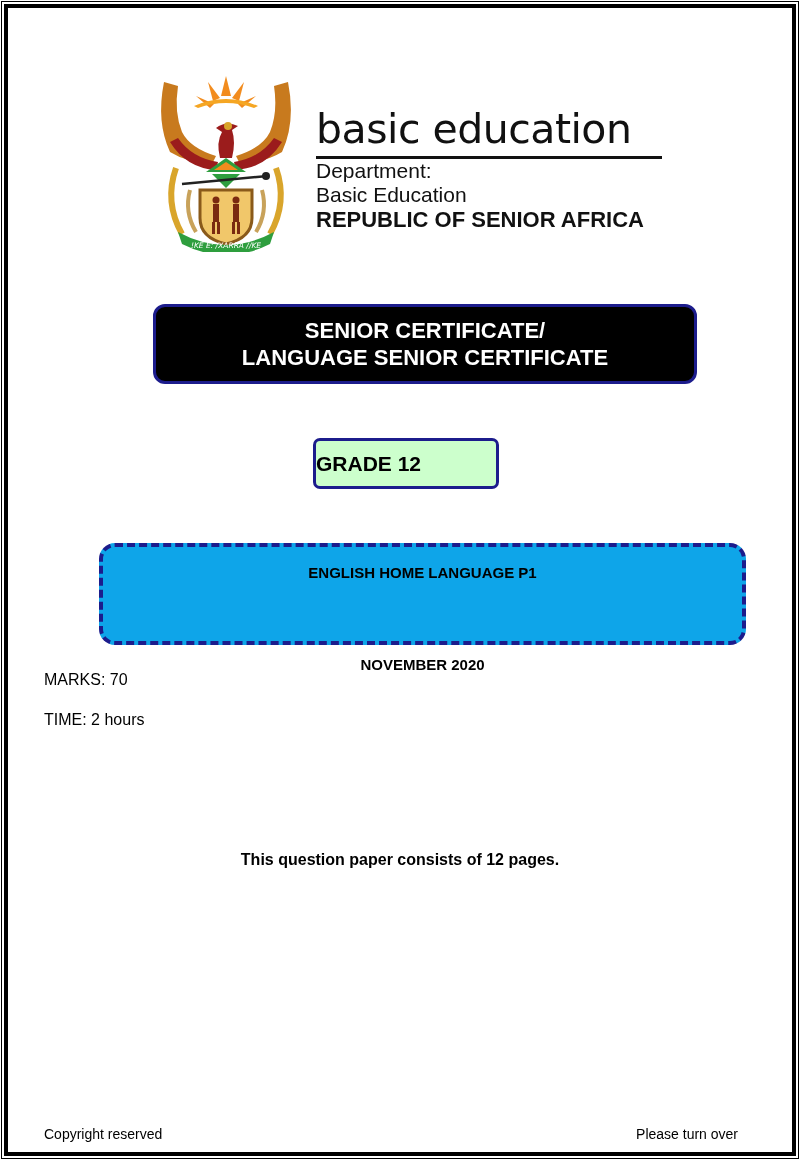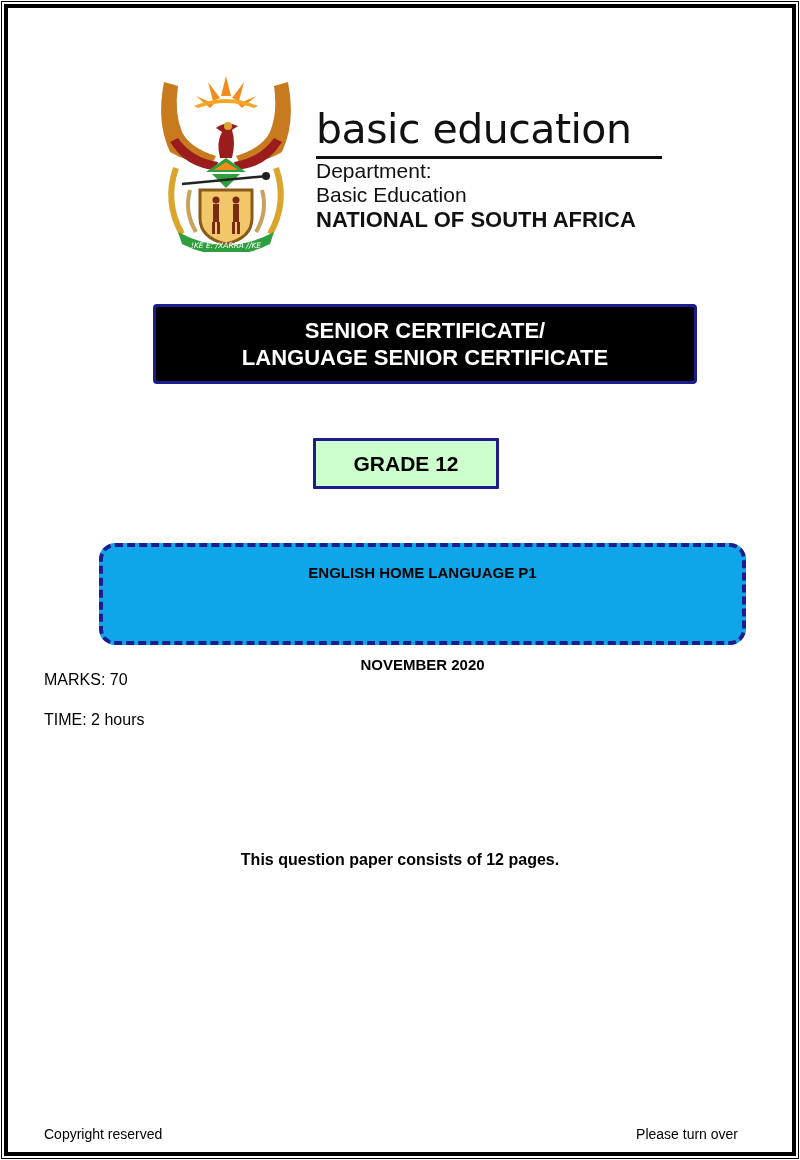--- a/index.html
+++ b/index.html
@@ -24,28 +24,28 @@
     .brand-title {
       font-family: "DejaVu Sans", sans-serif; font-size: 41px; line-height: 46px;
       font-weight: normal; letter-spacing: -0.5px; color: #111;
     }
     .brand-rule { height: 3px; background: #111; margin-top: 4px; width: 346px; }
     .brand-dept { font-size: 21px; line-height: 24px; color: #111; }
     .brand-country { font-size: 22px; line-height: 26px; font-weight: bold; color: #111; }
 
     .cert-box {
       position: absolute; left: 153px; top: 304px; width: 538px; height: 74px;
-      background: #000; border: 3px solid #1c1c8c; border-radius: 4px;
+      background: #000; border: 3px solid #1c1c8c; border-radius: 12px;
       color: #fff; text-align: center; font-weight: bold; font-size: 22px; line-height: 27px;
       display: flex; flex-direction: column; justify-content: center;
     }
     .grade-box {
       position: absolute; left: 313px; top: 438px; width: 180px; height: 45px;
-      background: #ccffcc; border: 3px solid #1c1c8c; border-radius: 1px;
-      font-weight: bold; font-size: 21px; text-align: center; line-height: 45px;
+      background: #ccffcc; border: 3px solid #1c1c8c; border-radius: 7px;
+      font-weight: bold; font-size: 21px; text-align: left; line-height: 45px;
     }
     .subject-box {
       position: absolute; left: 99px; top: 543px; width: 639px; height: 94px;
       background: #0ea5e9; border: 4px dashed #1c1c8c; border-radius: 16px;
       text-align: center; font-weight: bold; font-size: 15px;
     }
     .subject-line1 { position: absolute; left: 0; right: 0; top: 17px; }
     .subject-line2 { position: absolute; left: 0; right: 0; top: 61px; margin-top: 48px; }
 
     .meta { position: absolute; left: 44px; font-weight: normal; font-size: 16px; }
@@ -112,21 +112,21 @@
 
       <path d="M22,160 Q70,186 118,160 L114,172 Q70,194 26,172 Z" fill="#2e9e3e"></path>
       <text x="70" y="176" font-size="7.5" fill="#fff" text-anchor="middle" font-family="DejaVu Sans, sans-serif" font-style="italic">!KE E: /XARRA //KE</text>
     </svg>
   </div>
   <div class="brand">
     <div class="brand-title">basic education</div>
     <div class="brand-rule"></div>
     <div class="brand-dept">Department:</div>
     <div class="brand-dept" style="margin-top:0">Basic Education</div>
-    <div class="brand-country">NATIONAL OF SOUTH AFRICA</div>
+    <div class="brand-country">REPUBLIC OF SENIOR AFRICA</div>
   </div>
 </div>
 
 <div class="cert-box">
   <div>SENIOR CERTIFICATE/</div>
   <div>LANGUAGE SENIOR CERTIFICATE</div>
 </div>
 
 <div class="grade-box">GRADE 12</div>
 

